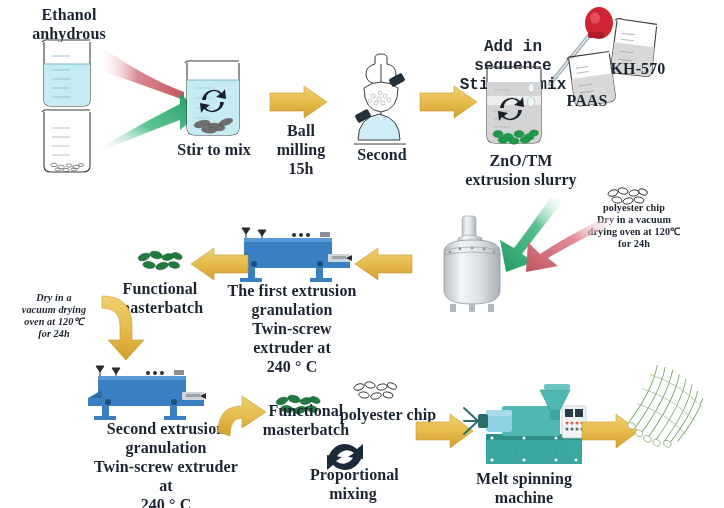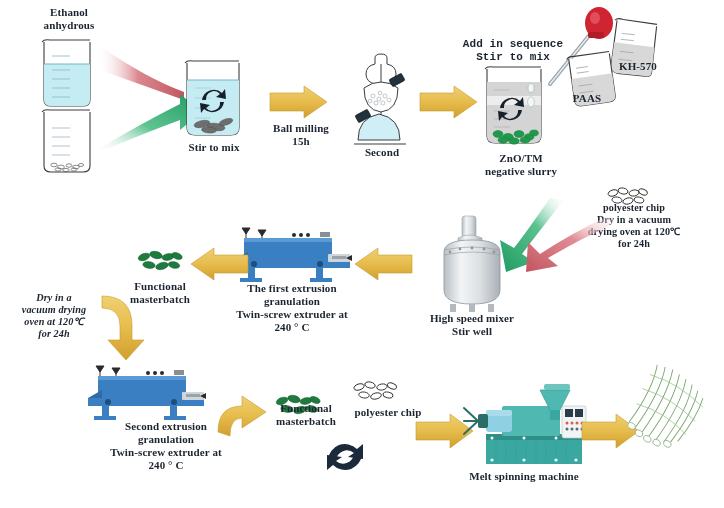--- a/index.html
+++ b/index.html
@@ -1,19 +1,19 @@
 <!DOCTYPE html>
 <html><head>
 <meta charset="utf-8">
 <style>
   * { margin:0; padding:0; box-sizing:border-box; }
   html,body { width:724px; height:508px; background:#ffffff; overflow:hidden; }
   body { font-family:"Liberation Serif", serif; color:#1b2430; }
   #stage { position:relative; width:724px; height:508px; }
-  .lbl { position:absolute; font-weight:bold; font-size:11px; line-height:1.18;
+  .lbl { position:absolute; font-weight:bold; font-size:16px; line-height:1.18;
          text-align:center; color:#1b2430; white-space:pre-line; letter-spacing:.1px; }
   .lbl.sm { font-size:10.2px; }
   .node { position:absolute; }
   svg { display:block; overflow:visible; }
 </style>
 </head>
 <body>
 
 <div id="stage">
 
@@ -228,21 +228,21 @@
         <path d="M44 46 a12 12 0 0 1 -20 7 l-3 4 -1 -10 10 2 -4 3 a8 8 0 0 0 14 -6 z"></path>
       </g>
       <g fill="#f2f7f8" stroke="#9fb6bc" stroke-width=".6">
         <ellipse cx="53" cy="24" rx="3" ry="4.4"></ellipse>
           <ellipse cx="53" cy="38" rx="3.4" ry="5"></ellipse>
       </g>
       <path d="M7 5 Q9 2 15 3 L63 3" fill="none" stroke="#3c3c3c" stroke-width="1.1"></path>
     </svg>
   </div>
   <div class="lbl" style="left:462px; top:152px; width:118px;">ZnO/TM
-negative slurry</div>
+extrusion slurry</div>
 
   <div class="node" style="left:604px; top:186px;">
     <svg width="48" height="22" viewBox="0 0 48 22">
       <g fill="none" stroke="#2a2a2a" stroke-width=".9">
         <ellipse cx="9" cy="7" rx="5" ry="3" transform="rotate(-18 9 7)"></ellipse>
         <ellipse cx="19" cy="5" rx="5" ry="3" transform="rotate(12 19 5)"></ellipse>
         <ellipse cx="30" cy="7" rx="5" ry="3" transform="rotate(-10 30 7)"></ellipse>
         <ellipse cx="39" cy="6" rx="4.6" ry="2.8" transform="rotate(20 39 6)"></ellipse>
         <ellipse cx="13" cy="14" rx="5" ry="3" transform="rotate(8 13 14)"></ellipse>
         <ellipse cx="24" cy="15" rx="5.2" ry="3" transform="rotate(-14 24 15)"></ellipse>
@@ -302,22 +302,20 @@
           <circle cx="32" cy="35" r="1.4"></circle>
         <circle cx="44" cy="34" r="1.4"></circle>
           <circle cx="56" cy="35" r="1.4"></circle>
           <circle cx="66" cy="38" r="1.4"></circle>
         </g>
       <rect x="22" y="90" width="6" height="8" fill="#b3babf"></rect>
       <rect x="41" y="90" width="6" height="8" fill="#b3babf"></rect>
       <rect x="60" y="90" width="6" height="8" fill="#b3babf"></rect>
     </svg>
   </div>
-  <div class="lbl" style="left:408px; top:312px; width:128px;">High speed mixer
-Stir well</div>
 
   <div class="node" style="left:352px; top:246px;">
     <svg width="62" height="36" viewBox="0 0 62 36">
       <path d="M60 9 L26 9 L26 2 L3 18 L26 34 L26 27 L60 27 Z" fill="url(#ay1)" stroke="#c79a2c" stroke-width=".6"></path>
     </svg>
   </div>
 
   <div class="node" style="left:232px; top:224px;">
     <svg width="120" height="60" viewBox="0 0 120 60">
       <g stroke="#2b2b2b" stroke-width="1" fill="#2b2b2b">
@@ -449,20 +447,22 @@
   <div class="lbl" style="left:338px; top:406px; width:100px;">polyester chip</div>
 
   <div class="node" style="left:316px; top:434px;">
     <svg width="58" height="46" viewBox="0 0 58 46">
       <g fill="#1b2a3a">
         <path d="M12 26 a17 17 0 0 1 29 -11 l6 -5 0 15 -15 -2 6 -4 a11 11 0 0 0 -18 7 z"></path>
         <path d="M46 20 a17 17 0 0 1 -29 11 l-6 5 0 -15 15 2 -6 4 a11 11 0 0 0 18 -7 z"></path>
       </g>
     </svg>
   </div>
+  <div class="lbl" style="left:310px; top:466px; width:86px;">Proportional
+mixing</div>
 
   <div class="node" style="left:414px; top:412px;">
     <svg width="62" height="38" viewBox="0 0 62 38">
       <path d="M2 10 L36 10 L36 2 L59 19 L36 36 L36 28 L2 28 Z" fill="url(#ay1)" stroke="#c79a2c" stroke-width=".6"></path>
     </svg>
   </div>
 
   <div class="node" style="left:458px; top:366px;">
     <svg width="132" height="100" viewBox="0 0 132 100">
       <rect x="28" y="72" width="96" height="26" fill="#3aa8a0"></rect>

